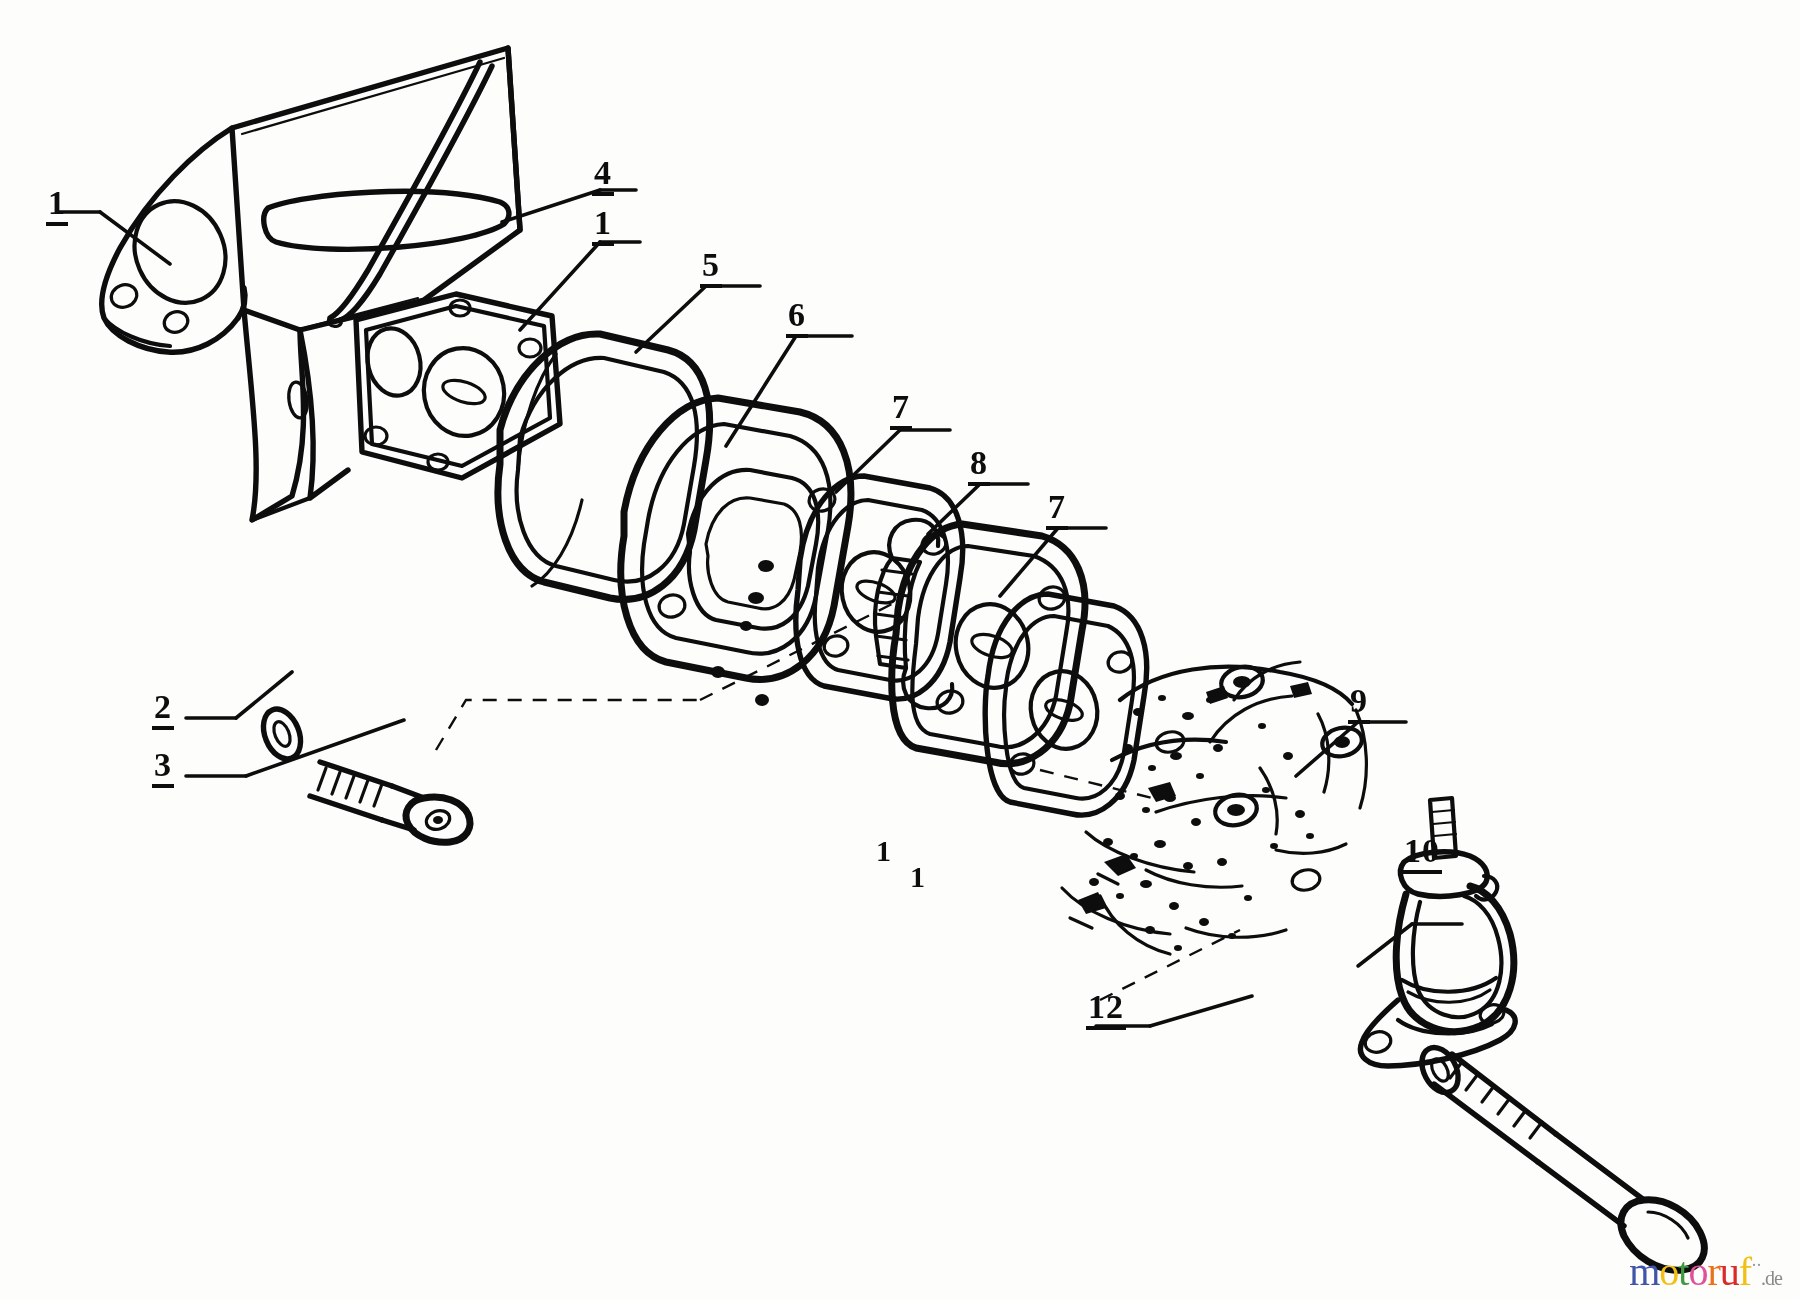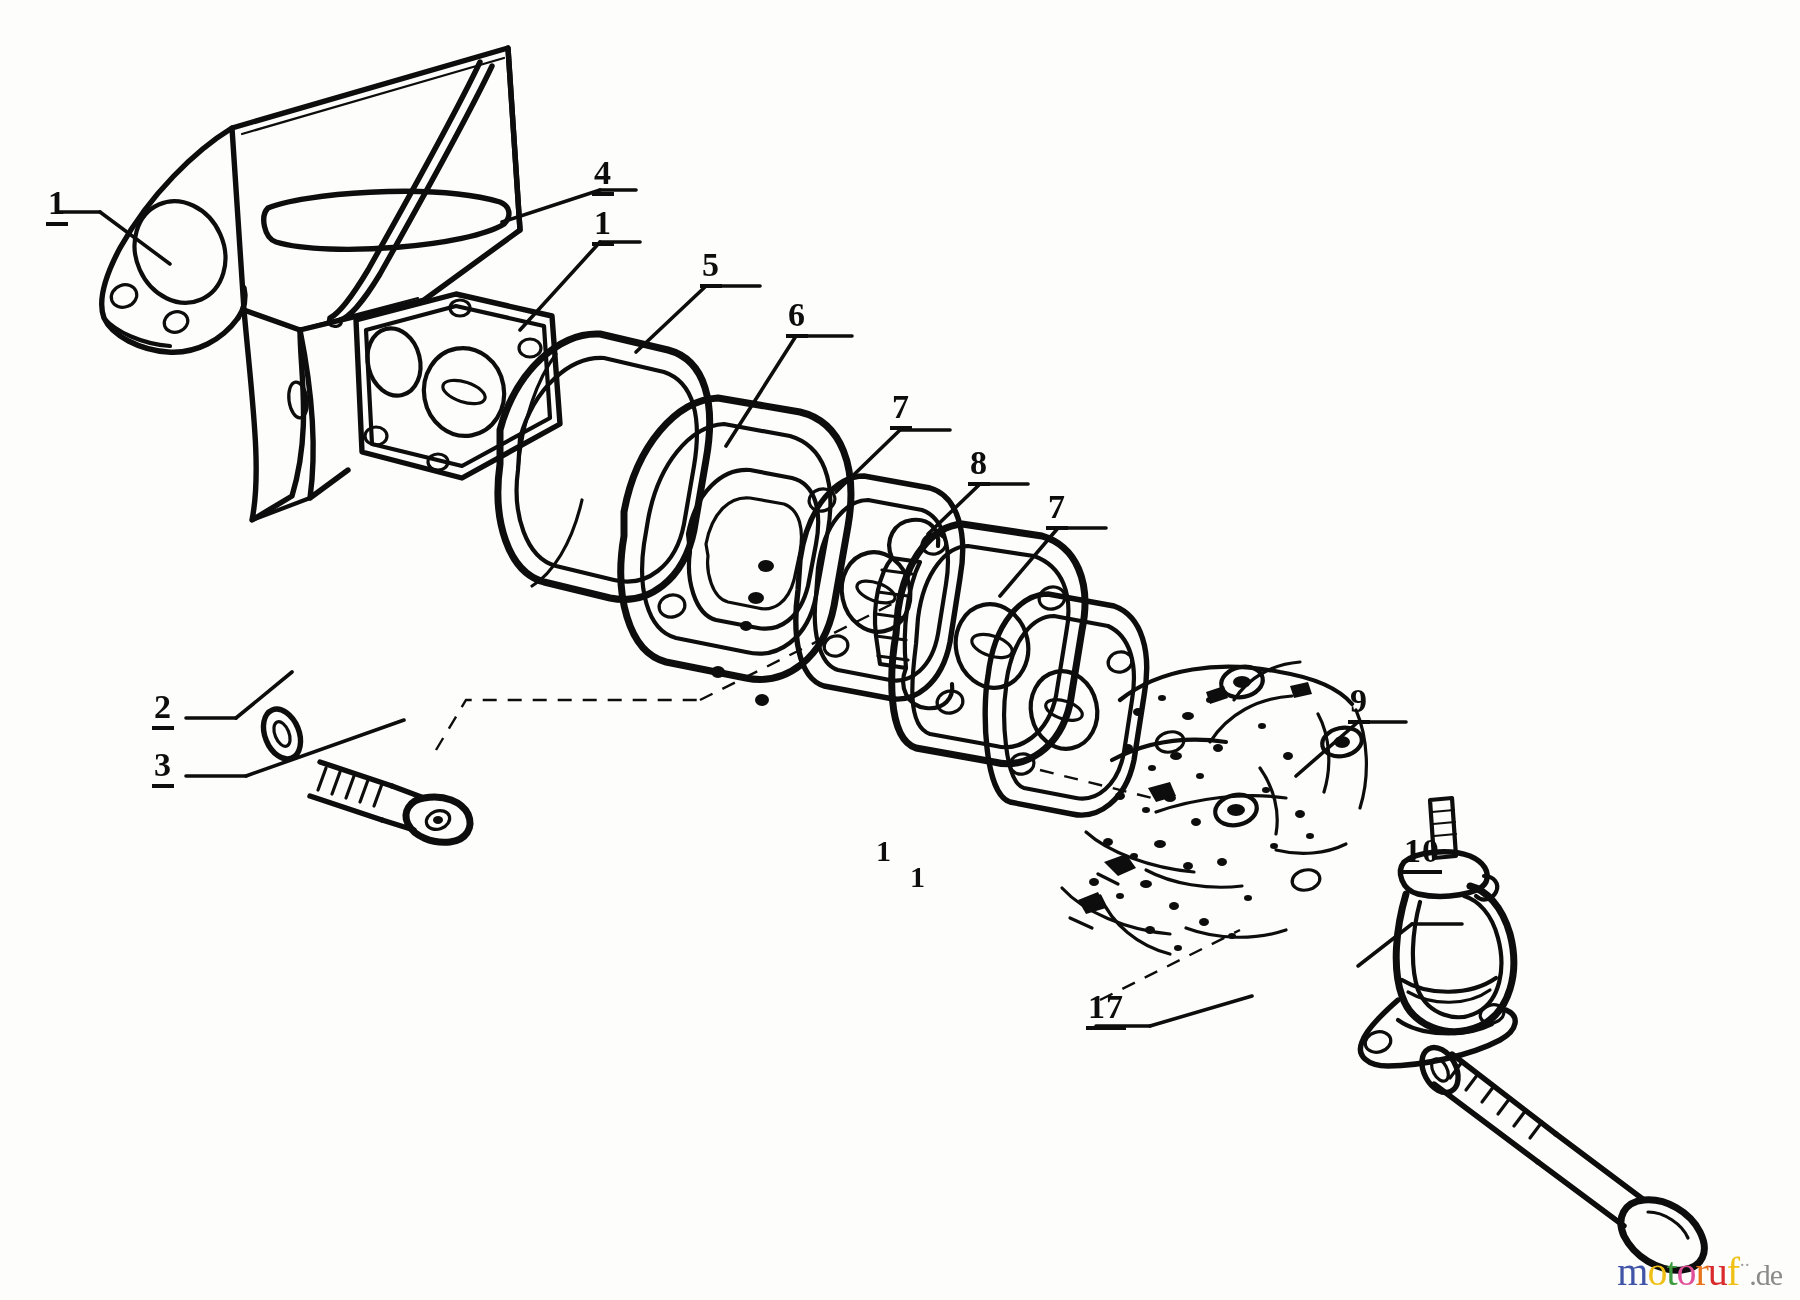--- a/index.html
+++ b/index.html
@@ -59,21 +59,21 @@
     letter-spacing: -1px;
     user-select: none;
   }
   #watermark .l1 { color: #4054a8; }
   #watermark .l2 { color: #f0c017; }
   #watermark .l3 { color: #3f9b3f; }
   #watermark .l4 { color: #e0519a; }
   #watermark .l5 { color: #e8731b; }
   #watermark .l6 { color: #d92b2b; }
   #watermark .l7 { color: #f0c017; }
-  #watermark .tld { color: #8a8a8a; font-size: 30px; }
+  #watermark .tld { color: #8a8a8a; font-size: 20px; }
   #watermark .tick {
     color: #9a9a9a;
     font-size: 18px;
     vertical-align: super;
   }
 </style>
 </head>
 <body>
 
 <div id="page" style="background: rgb(253, 253, 251);">
@@ -472,21 +472,21 @@
   <div class="callout" style="left: 152px; top: 748px;">
     <span class="num">3</span>
   </div>
   <div class="callout" style="left: 1348px; top: 684px;">
     <span class="num">9</span>
   </div>
   <div class="callout" style="left: 1402px; top: 834px;">
     <span class="num">10</span>
   </div>
   <div class="callout" style="left: 1086px; top: 990px;">
-    <span class="num">17</span>
+    <span class="num">12</span>
   </div>
   <div class="callout small nobar" style="left: 874px; top: 836px;">
     <span class="num">1</span>
   </div>
   <div class="callout small nobar" style="left: 908px; top: 862px;">
     <span class="num">1</span>
   </div>
 
   <div id="watermark">
     <span class="l1" style="color: rgb(64, 84, 168);">m</span><span class="l2" style="color: rgb(240, 192, 23);">o</span><span class="l3" style="color: rgb(63, 155, 63);">t</span><span class="l4" style="color: rgb(224, 81, 154);">o</span><span class="l5" style="color: rgb(232, 115, 27);">r</span><span class="l6" style="color: rgb(217, 43, 43);">u</span><span class="l7" style="color: rgb(240, 192, 23);">f</span><span class="tick">··</span><span class="tld" style="color: rgb(138, 138, 138);">.de</span>

